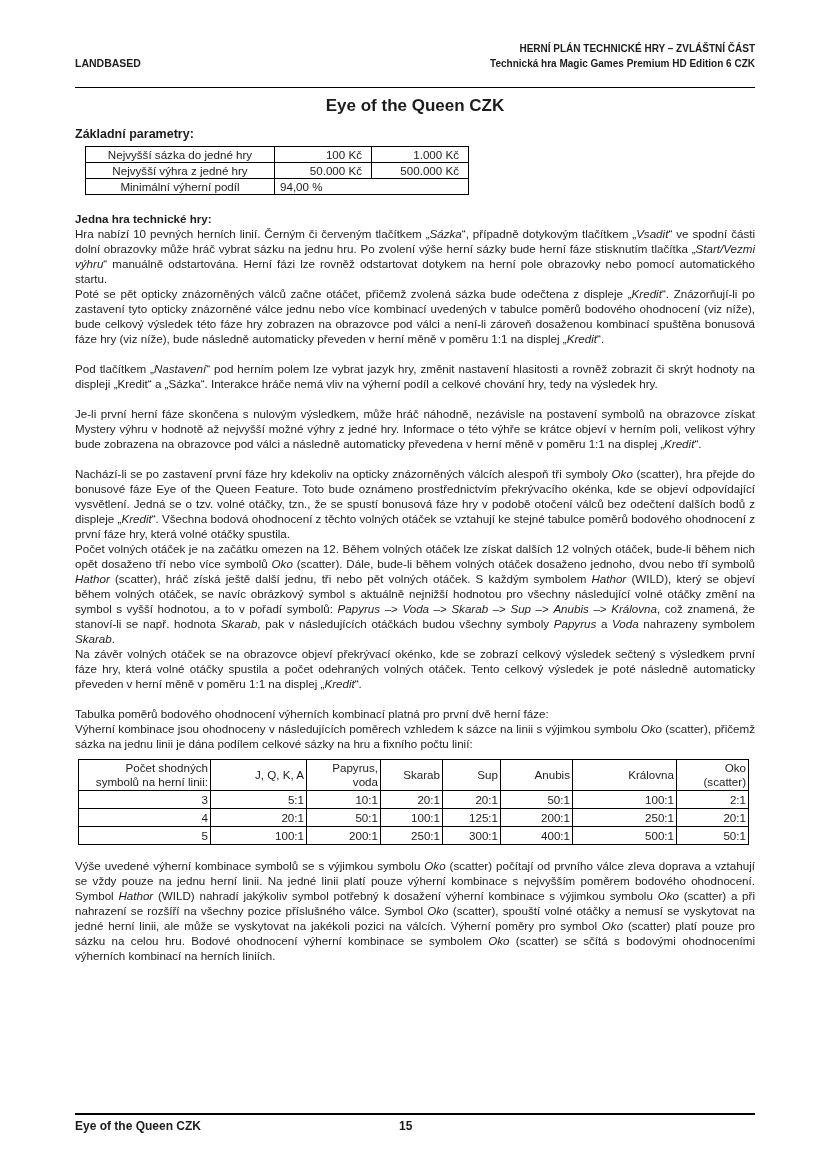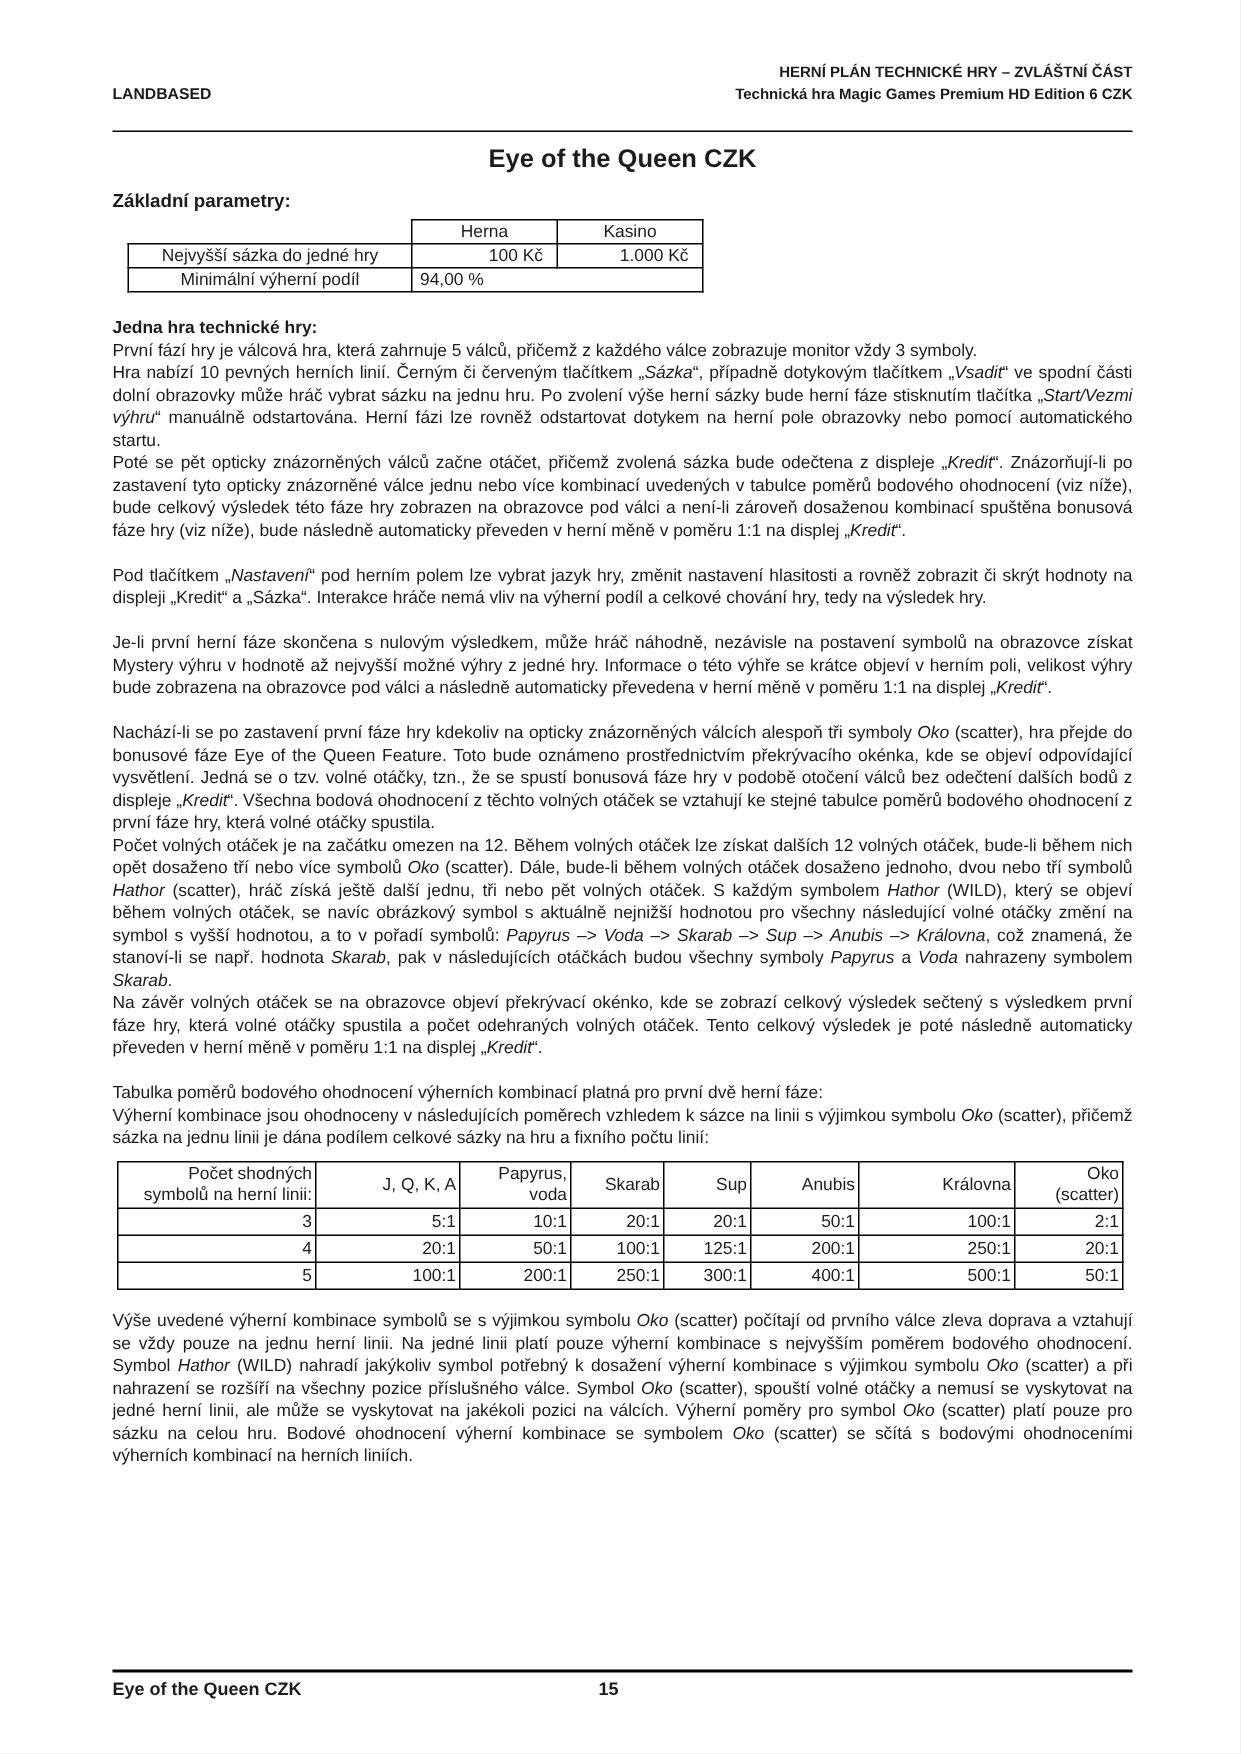--- a/index.html
+++ b/index.html
@@ -52,41 +52,40 @@
   </div>
   <div class="hdr-rule"></div>
 
   <div class="doc-title">Eye of the Queen CZK</div>
 
   <div class="params-heading">Základní parametry:</div>
 
   <table class="params-table">
     <tbody>
       <tr>
-        <td class="blank col-label"></td>
-        <th class="col-head">Herna</th>
-        <th class="col-head">Kasino</th>
-      </tr>
-      <tr>
         <td class="col-label">Nejvyšší sázka do jedné hry</td>
         <td class="col-val">100 Kč</td>
         <td class="col-val">1.000 Kč</td>
+      </tr>
+      <tr>
+        <td class="col-label">Nejvyšší výhra z jedné hry</td>
+        <td class="col-val">50.000 Kč</td>
+        <td class="col-val">500.000 Kč</td>
       </tr>
       <tr>
         <td class="col-label">Minimální výherní podíl</td>
         <td class="merged" colspan="2">94,00 %</td>
       </tr>
     </tbody>
   </table>
 
   <div class="flow">
 
     <div>
         <p class="hp"><span>Jedna hra technické hry:</span></p>
-        <p class="bp"><span>První fází hry je válcová hra, která zahrnuje 5 válců, přičemž z každého válce zobrazuje monitor vždy 3 symboly.</span></p>
         <p class="bp"><span>Hra nabízí 10 pevných herních linií. Černým či červeným tlačítkem „</span><i>Sázka</i><span>“, případně dotykovým tlačítkem „</span><i>Vsadit</i><span>“ ve spodní části dolní obrazovky může hráč vybrat sázku na jednu hru. Po zvolení výše herní sázky bude herní fáze stisknutím tlačítka „</span><i>Start/Vezmi výhru</i><span>“ manuálně odstartována. Herní fázi lze rovněž odstartovat dotykem na herní pole obrazovky nebo pomocí automatického startu.</span></p>
         <p class="bp"><span>Poté se pět opticky znázorněných válců začne otáčet, přičemž zvolená sázka bude odečtena z displeje „</span><i>Kredit</i><span>“. Znázorňují-li po zastavení tyto opticky znázorněné válce jednu nebo více kombinací uvedených v tabulce poměrů bodového ohodnocení (viz níže), bude celkový výsledek této fáze hry zobrazen na obrazovce pod válci a není-li zároveň dosaženou kombinací spuštěna bonusová fáze hry (viz níže), bude následně automaticky převeden v herní měně v poměru 1:1 na displej „</span><i>Kredit</i><span>“.</span></p>
         <div class="gap"></div>
         <p class="bp"><span>Pod tlačítkem „</span><i>Nastavení</i><span>“ pod herním polem lze vybrat jazyk hry, změnit nastavení hlasitosti a rovněž zobrazit či skrýt hodnoty na displeji „Kredit“ a „Sázka“. Interakce hráče nemá vliv na výherní podíl a celkové chování hry, tedy na výsledek hry.</span></p>
         <div class="gap"></div>
         <p class="bp"><span>Je-li první herní fáze skončena s nulovým výsledkem, může hráč náhodně, nezávisle na postavení symbolů na obrazovce získat Mystery výhru v hodnotě až nejvyšší možné výhry z jedné hry. Informace o této výhře se krátce objeví v herním poli, velikost výhry bude zobrazena na obrazovce pod válci a následně automaticky převedena v herní měně v poměru 1:1 na displej „</span><i>Kredit</i><span>“.</span></p>
         <div class="gap"></div>
         <p class="bp"><span>Nachází-li se po zastavení první fáze hry kdekoliv na opticky znázorněných válcích alespoň tři symboly </span><i>Oko</i><span> (scatter), hra přejde do bonusové fáze Eye of the Queen Feature. Toto bude oznámeno prostřednictvím překrývacího okénka, kde se objeví odpovídající vysvětlení. Jedná se o tzv. volné otáčky, tzn., že se spustí bonusová fáze hry v podobě otočení válců bez odečtení dalších bodů z displeje „</span><i>Kredit</i><span>“. Všechna bodová ohodnocení z těchto volných otáček se vztahují ke stejné tabulce poměrů bodového ohodnocení z první fáze hry, která volné otáčky spustila.</span></p>
         <p class="bp"><span>Počet volných otáček je na začátku omezen na 12. Během volných otáček lze získat dalších 12 volných otáček, bude-li během nich opět dosaženo tří nebo více symbolů </span><i>Oko</i><span> (scatter). Dále, bude-li během volných otáček dosaženo jednoho, dvou nebo tří symbolů </span><i>Hathor</i><span> (scatter), hráč získá ještě další jednu, tři nebo pět volných otáček. S každým symbolem </span><i>Hathor</i><span> (WILD), který se objeví během volných otáček, se navíc obrázkový symbol s aktuálně nejnižší hodnotou pro všechny následující volné otáčky změní na symbol s vyšší hodnotou, a to v pořadí symbolů: </span><i>Papyrus</i><span> –&gt; </span><i>Voda</i><span> –&gt; </span><i>Skarab</i><span> –&gt; </span><i>Sup</i><span> –&gt; </span><i>Anubis</i><span> –&gt; </span><i>Královna</i><span>, což znamená, že stanoví-li se např. hodnota </span><i>Skarab</i><span>, pak v následujících otáčkách budou všechny symboly </span><i>Papyrus</i><span> a </span><i>Voda</i><span> nahrazeny symbolem </span><i>Skarab</i><span>.</span></p>
         <p class="bp"><span>Na závěr volných otáček se na obrazovce objeví překrývací okénko, kde se zobrazí celkový výsledek sečtený s výsledkem první fáze hry, která volné otáčky spustila a počet odehraných volných otáček. Tento celkový výsledek je poté následně automaticky převeden v herní měně v poměru 1:1 na displej „</span><i>Kredit</i><span>“.</span></p>

